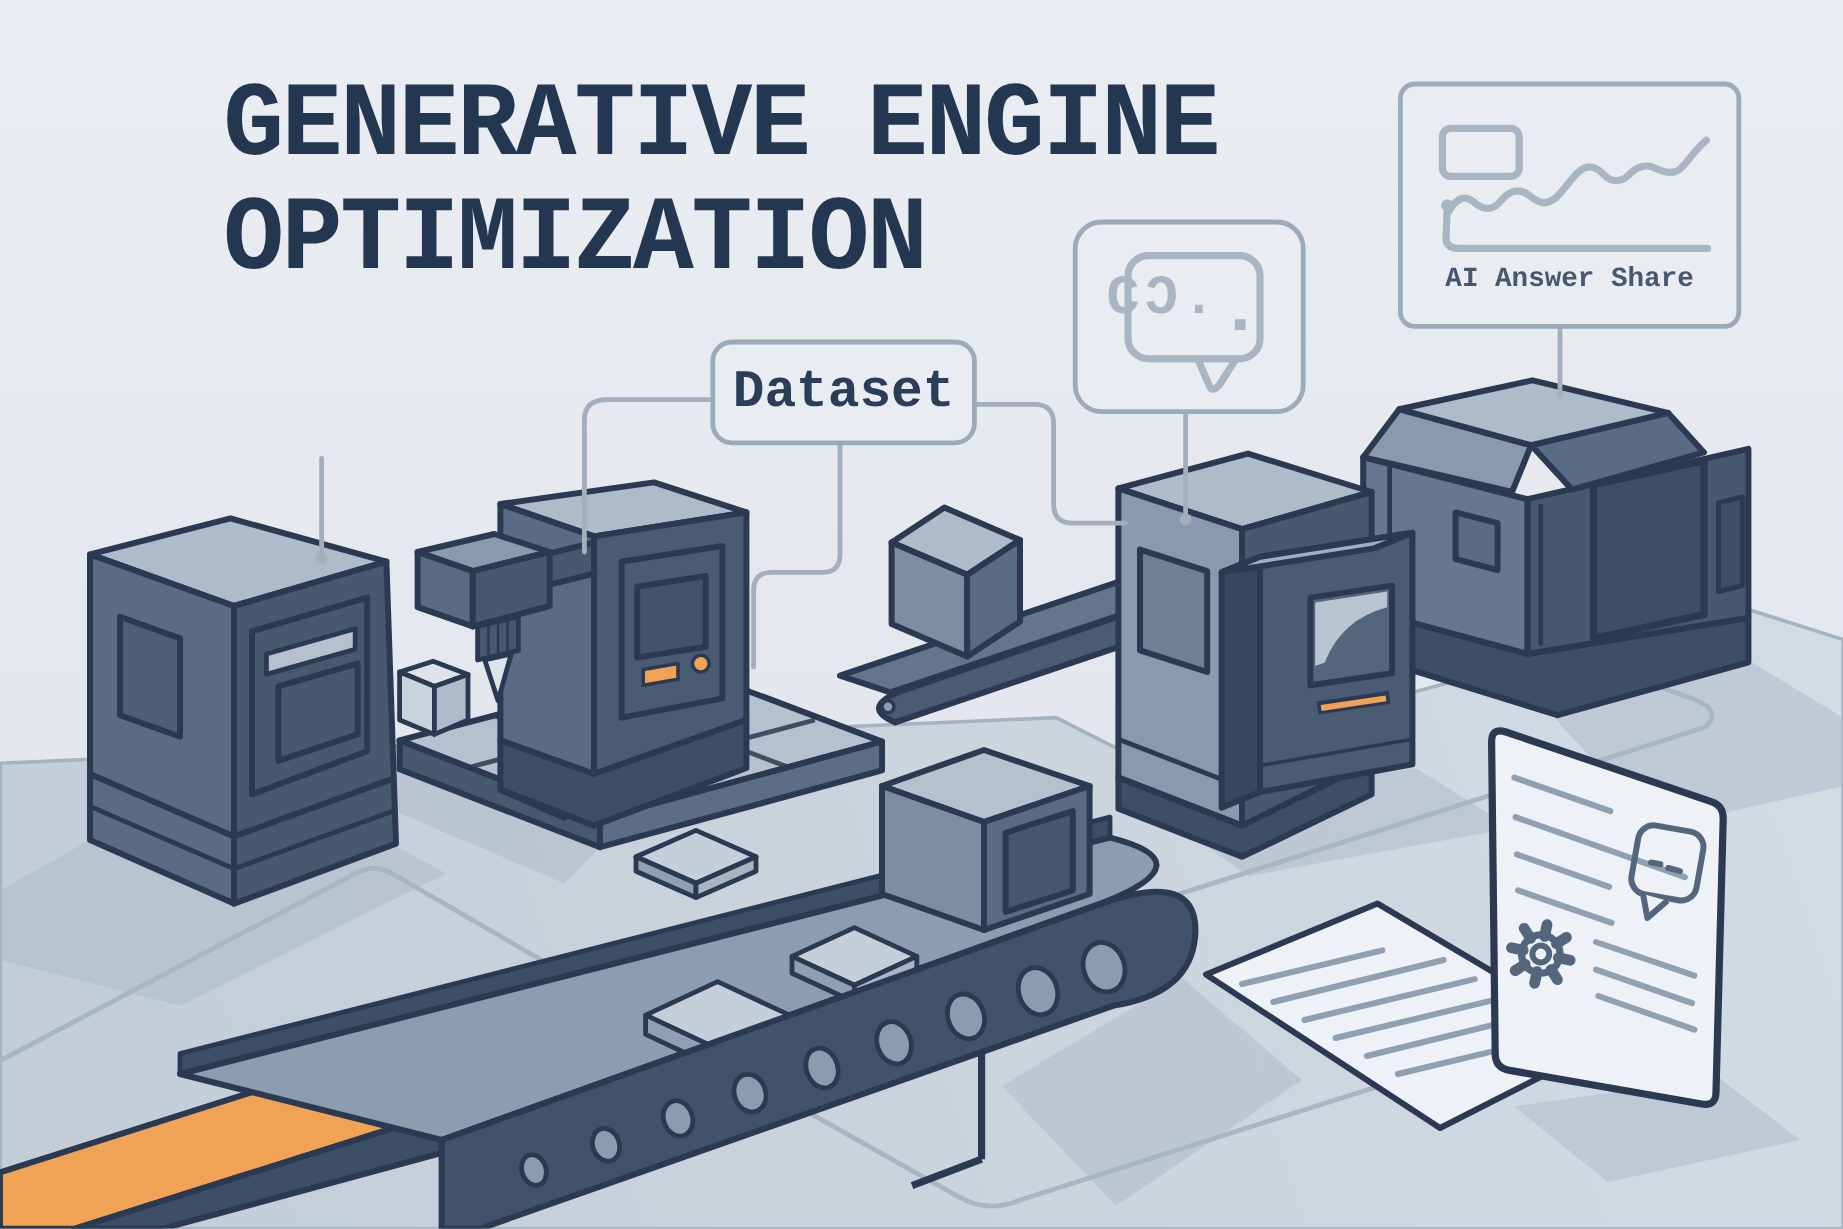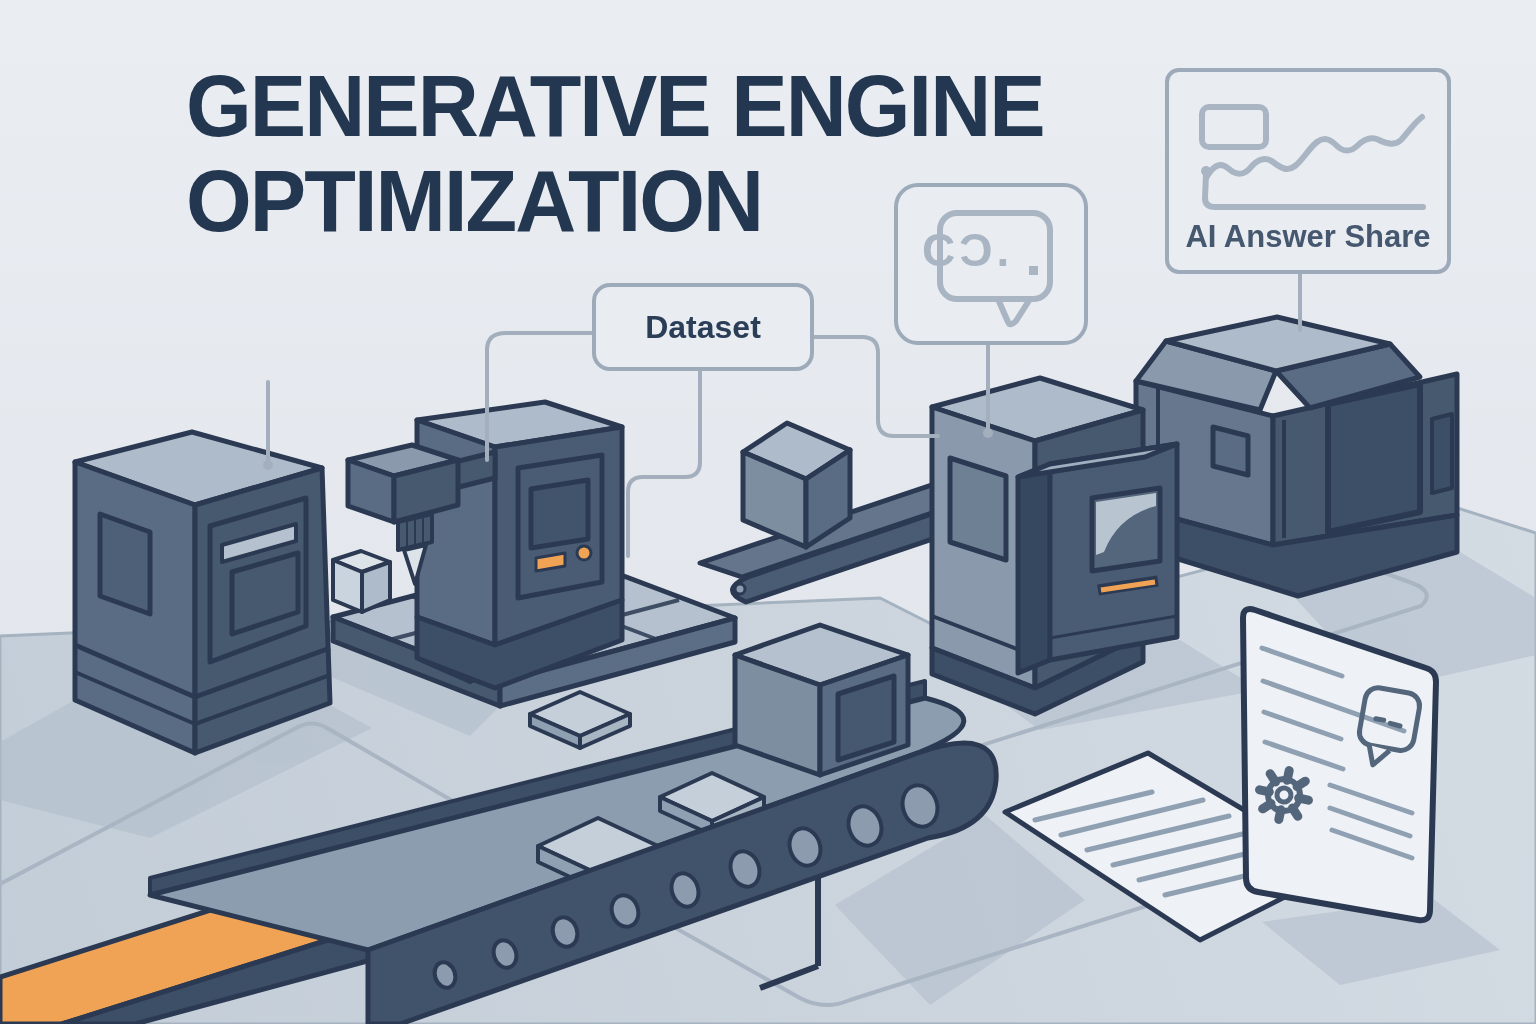--- a/index.html
+++ b/index.html
@@ -1,38 +1,38 @@
 <!DOCTYPE html>
 <html><head>
 <meta charset="utf-8">
 <style>
   html,body{margin:0;padding:0;background:#9aa5b1;}
   #stage{
     position:relative;width:1536px;height:1024px;overflow:hidden;
-    font-family:Liberation Sans, sans-serif;
+    font-family:Liberation Mono, monospace;
     background:linear-gradient(#eaedf2,#dfe4ea);
   }
   #scene{position:absolute;left:0;top:0;}
   .title{
     position:absolute;left:186px;top:58px;
     font-size:88px;line-height:95px;font-weight:bold;letter-spacing:-2px;
     color:#233750;transform:scaleX(.96);transform-origin:left top;white-space:nowrap;
   }
   .callout{
     position:absolute;box-sizing:border-box;background:#e9edf2;
     border:4px solid #9daab9;border-radius:18px;
     display:flex;align-items:center;justify-content:center;
     color:#2b3e58;font-weight:bold;
   }
   .callout.product{left:138px;top:288px;width:256px;height:95px;font-size:46px;}
-  .callout.dataset{left:592px;top:283px;width:222px;height:88px;font-size:32px;}
+  .callout.dataset{left:592px;top:283px;width:222px;height:88px;font-size:44px;}
   .callout.quote-box{left:894px;top:183px;width:194px;height:162px;border-radius:24px;}
   .callout.ai-box{left:1165px;top:68px;width:286px;height:206px;border-radius:14px;
     flex-direction:column;justify-content:flex-start;}
-  .ai-label{font-size:31px;color:#46586f;margin-top:2px;}
+  .ai-label{font-size:23px;color:#46586f;margin-top:2px;}
   .quote-glyph{
     position:absolute;left:24px;top:36px;font-size:46px;font-weight:bold;
     color:#a9b5c3;letter-spacing:4px;
   }
 </style>
 </head>
 <body>
 
 <div id="stage">
 

